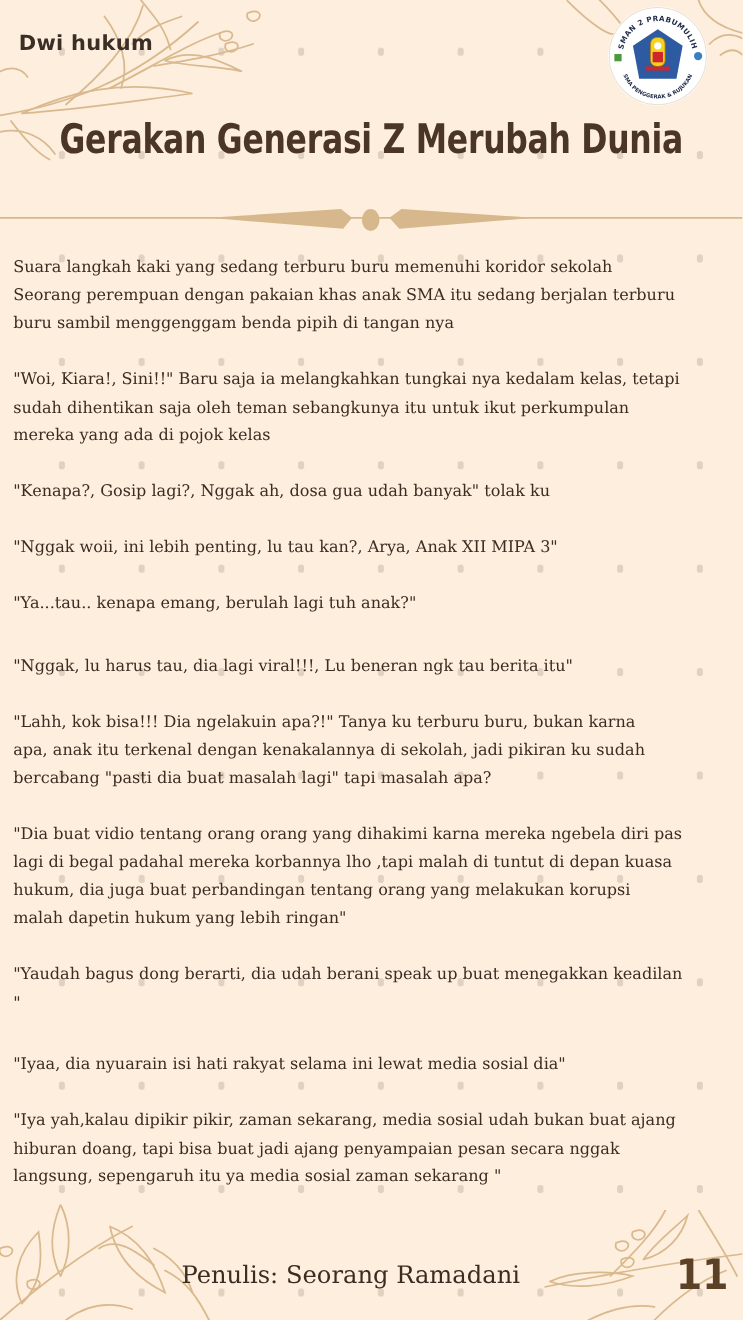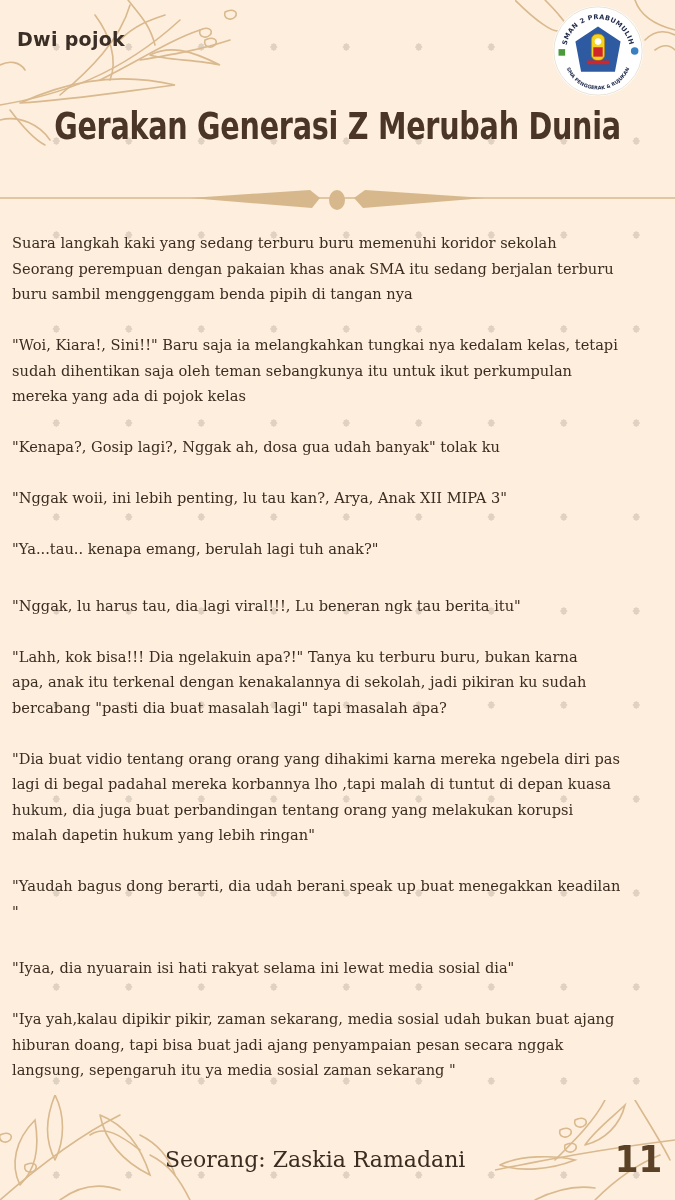--- a/index.html
+++ b/index.html
@@ -98,21 +98,21 @@
   <path d="M60 60 C80 40 100 20 110 0"></path>
   <path d="M90 45 C100 30 120 15 130 5 C125 25 110 40 90 45"></path>
   <path d="M65 30 c8 -4 14 0 10 5 c-4 4 -12 2 -10 -5"></path>
   <path d="M80 20 c8 -4 14 0 10 5 c-4 4 -12 2 -10 -5"></path>
   <path d="M70 45 c8 -4 14 0 10 5 c-4 4 -12 2 -10 -5"></path>
   <path d="M100 100 C120 80 140 65 165 55"></path>
   <path d="M140 0 C155 25 165 40 175 60"></path>
   <path d="M40 100 C60 90 80 85 100 88"></path>
 </svg>
 
-<div class="author">Dwi pojok</div>
+<div class="author">Dwi hukum</div>
 
 <svg class="logo" viewBox="0 0 100 100">
   <circle cx="50" cy="50" r="48" fill="#ffffff"></circle>
   <circle cx="50" cy="50" r="47" fill="none" stroke="#e8e0d2" stroke-width="1"></circle>
   <defs>
     <path id="arcTop" d="M16 50 A34 34 0 0 1 84 50"></path>
     <path id="arcBot" d="M14 55 A36 36 0 0 0 86 55"></path>
   </defs>
   <text font-family="DejaVu Sans, sans-serif" font-size="7" font-weight="bold" fill="#1f2a4a" letter-spacing="0.5">
     <textPath href="#arcTop" startOffset="50%" text-anchor="middle">SMAN 2 PRABUMULIH</textPath>
@@ -179,14 +179,14 @@
   <div class="para">
     <div>"Iyaa, dia nyuarain isi hati rakyat selama ini lewat media sosial dia"</div>
   </div>
   <div class="para">
     <div>"Iya yah,kalau dipikir pikir, zaman sekarang, media sosial udah bukan buat ajang</div>
     <div>hiburan doang, tapi bisa buat jadi ajang penyampaian pesan secara nggak</div>
     <div>langsung, sepengaruh itu ya media sosial zaman sekarang "</div>
   </div>
 </div>
 
-<div class="footer-writer">Seorang: Zaskia Ramadani</div>
+<div class="footer-writer">Penulis: Seorang Ramadani</div>
 <div class="page-num">11</div>
 
 </body></html>

